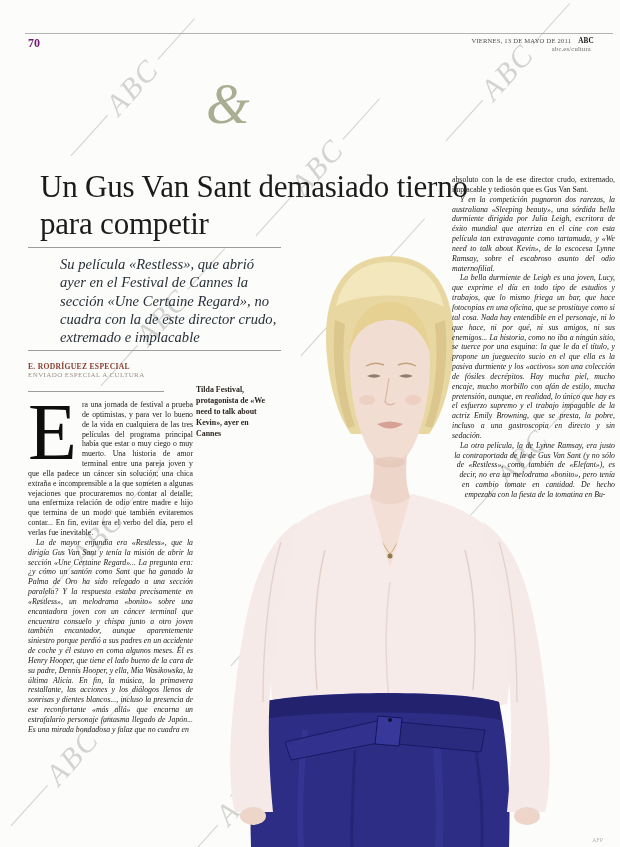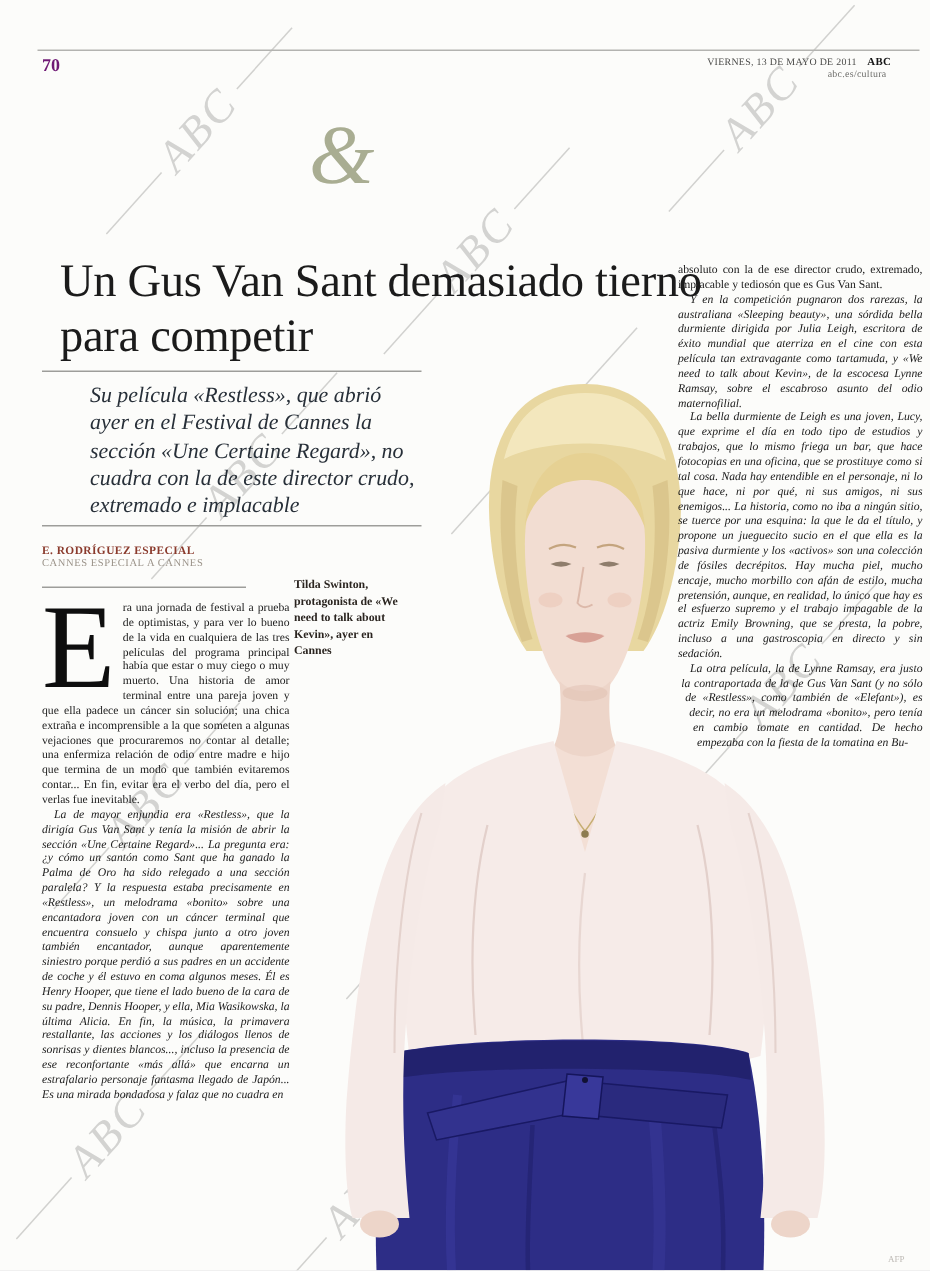--- a/index.html
+++ b/index.html
@@ -121,21 +121,21 @@
   </div>
 
   <div class="section-amp">&amp;</div>
 
   <h1 class="headline" style="font-weight:normal;margin:12px;">Un Gus Van Sant demasiado tierno para competir</h1>
   <div class="rule rule-sf-top"></div>
   <div class="standfirst">Su película «Restless», que abrió ayer en el Festival de Cannes la sección «Une Certaine Regard», no cuadra con la de este director crudo, extremado e implacable</div>
   <div class="rule rule-sf-bot"></div>
   <div class="byline">
     <div class="byline-name">E. RODRÍGUEZ ESPECIAL</div>
-    <div class="byline-role">CANNES ESPECIAL A CANNES</div>
+    <div class="byline-role">ENVIADO ESPECIAL A CULTURA</div>
   </div>
   <div class="rule rule-byline"></div>
 
   <svg class="photo" viewBox="0 0 435 597" aria-hidden="true">
 
     <path d="M205,6 C160,6 140,42 141,90 C142,132 153,166 166,184 L244,184 C257,166 268,132 269,90 C268,42 250,6 205,6 Z" fill="#e8d7a0"></path>
     <path d="M205,12 C175,12 158,28 151,56 C178,42 232,42 259,57 C252,28 235,12 205,12 Z" fill="#f4eac2" opacity=".85"></path>
     <path d="M150,70 C146,110 152,150 163,178 L170,176 C160,148 156,110 160,74 Z" fill="#d6bf85" opacity=".7"></path>
     <path d="M260,70 C264,110 258,150 247,178 L240,176 C250,148 254,110 250,74 Z" fill="#d6bf85" opacity=".7"></path>
 
@@ -174,21 +174,21 @@
     <circle cx="205" cy="470" r="2" fill="#111133"></circle>
 
     <path d="M112,272 C94,284 80,304 70,334 C58,372 50,430 46,484 C44,520 46,548 50,562 L88,562 C84,522 82,474 86,428 C89,390 96,338 108,300 Z" fill="#f5eae7"></path>
     <path d="M298,272 C316,284 330,304 340,334 C352,372 360,430 364,484 C366,520 364,548 360,562 L322,562 C326,522 328,474 324,428 C321,390 314,338 302,300 Z" fill="#f5eae7"></path>
     <path d="M96,292 C84,332 78,392 78,452" stroke="#e4d2cd" stroke-width="1.4" fill="none"></path>
     <path d="M314,292 C326,332 332,392 332,452" stroke="#e4d2cd" stroke-width="1.4" fill="none"></path>
     <ellipse cx="68" cy="566" rx="13" ry="9" fill="#edd5c9"></ellipse>
     <ellipse cx="342" cy="566" rx="13" ry="9" fill="#edd5c9"></ellipse>
   </svg>
 
-  <div class="caption">Tilda Swinton, protagonista de «We need to talk about Kevin», ayer en Cannes</div>
+  <div class="caption">Tilda Festival, protagonista de «We need to talk about Kevin», ayer en Cannes</div>
   <div class="photo-credit">AFP</div>
 
   <div class="col col-left">
     <p><span class="dropcap">E</span><span>ra una jornada de festival a prueba de optimistas, y para ver lo bueno de la vida en cualquiera de las tres películas del programa principal había que estar o muy ciego o muy muerto. Una historia de amor terminal entre una pareja joven y que ella padece un cáncer sin solución; una chica extraña e incomprensible a la que someten a algunas vejaciones que procuraremos no contar al detalle; una enfermiza relación de odio entre madre e hijo que termina de un modo que también evitaremos contar... En fin, evitar era el verbo del día, pero el verlas fue inevitable.</span></p>
     <p>La de mayor enjundia era «Restless», que la dirigía Gus Van Sant y tenía la misión de abrir la sección «Une Certaine Regard»... La pregunta era: ¿y cómo un santón como Sant que ha ganado la Palma de Oro ha sido relegado a una sección paralela? Y la respuesta estaba precisamente en «Restless», un melodrama «bonito» sobre una encantadora joven con un cáncer terminal que encuentra consuelo y chispa junto a otro joven también encantador, aunque aparentemente siniestro porque perdió a sus padres en un accidente de coche y él estuvo en coma algunos meses. Él es Henry Hooper, que tiene el lado bueno de la cara de su padre, Dennis Hooper, y ella, Mia Wasikowska, la última Alicia. En fin, la música, la primavera restallante, las acciones y los diálogos llenos de sonrisas y dientes blancos..., incluso la presencia de ese reconfortante «más allá» que encarna un estrafalario personaje fantasma llegado de Japón... Es una mirada bondadosa y falaz que no cuadra en</p>
   </div>
 
   <div class="col col-right">
     <div class="wrap-spacer"></div>
     <p>absoluto con la de ese director crudo, extremado, implacable y tediosón que es Gus Van Sant.</p>

